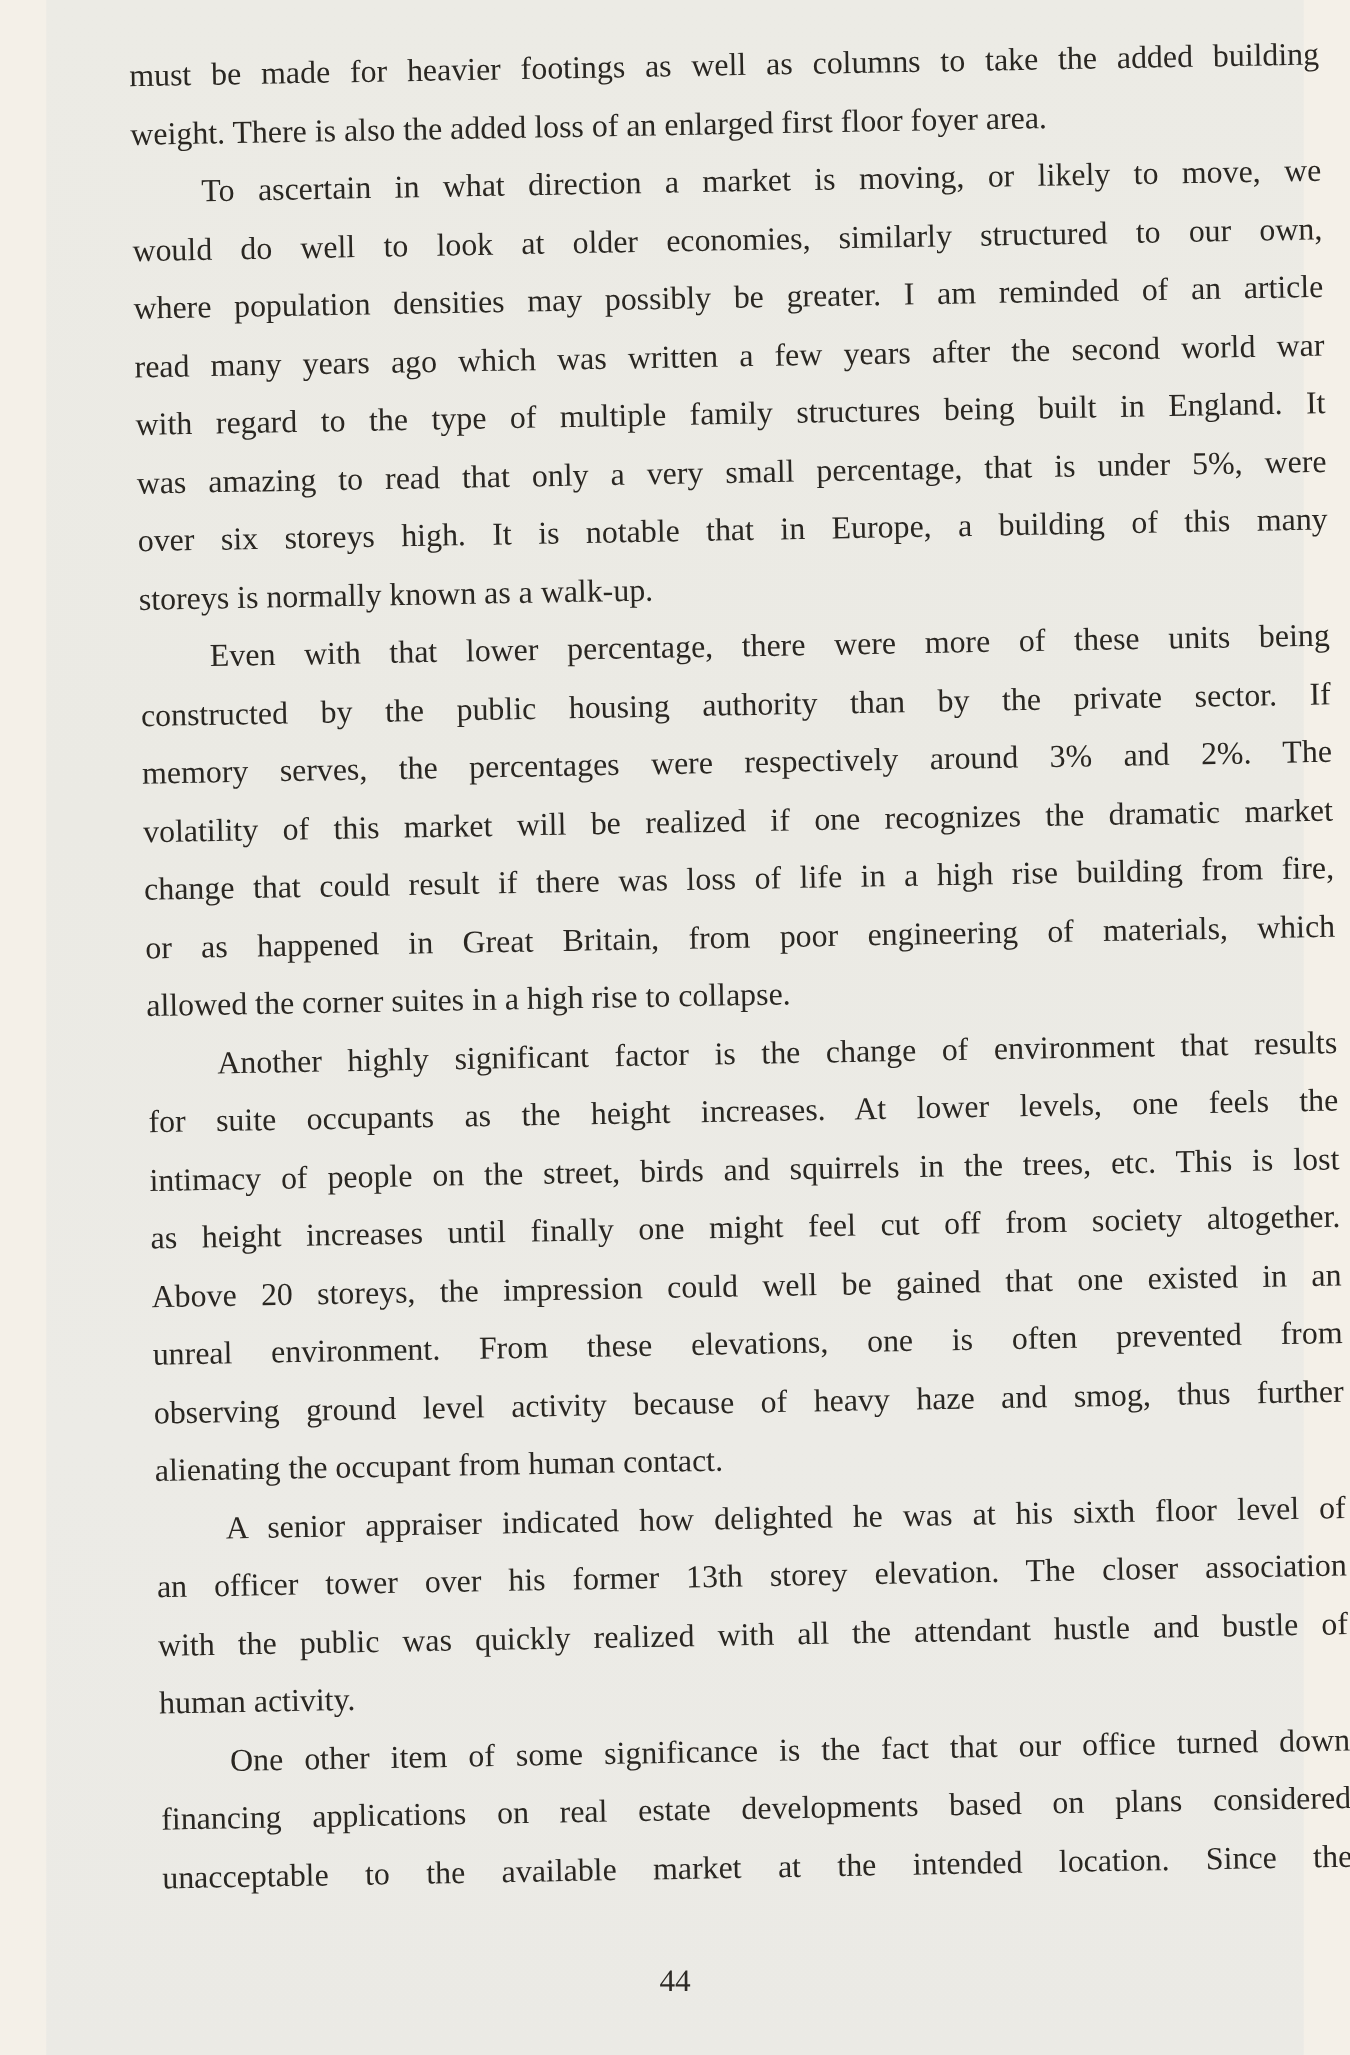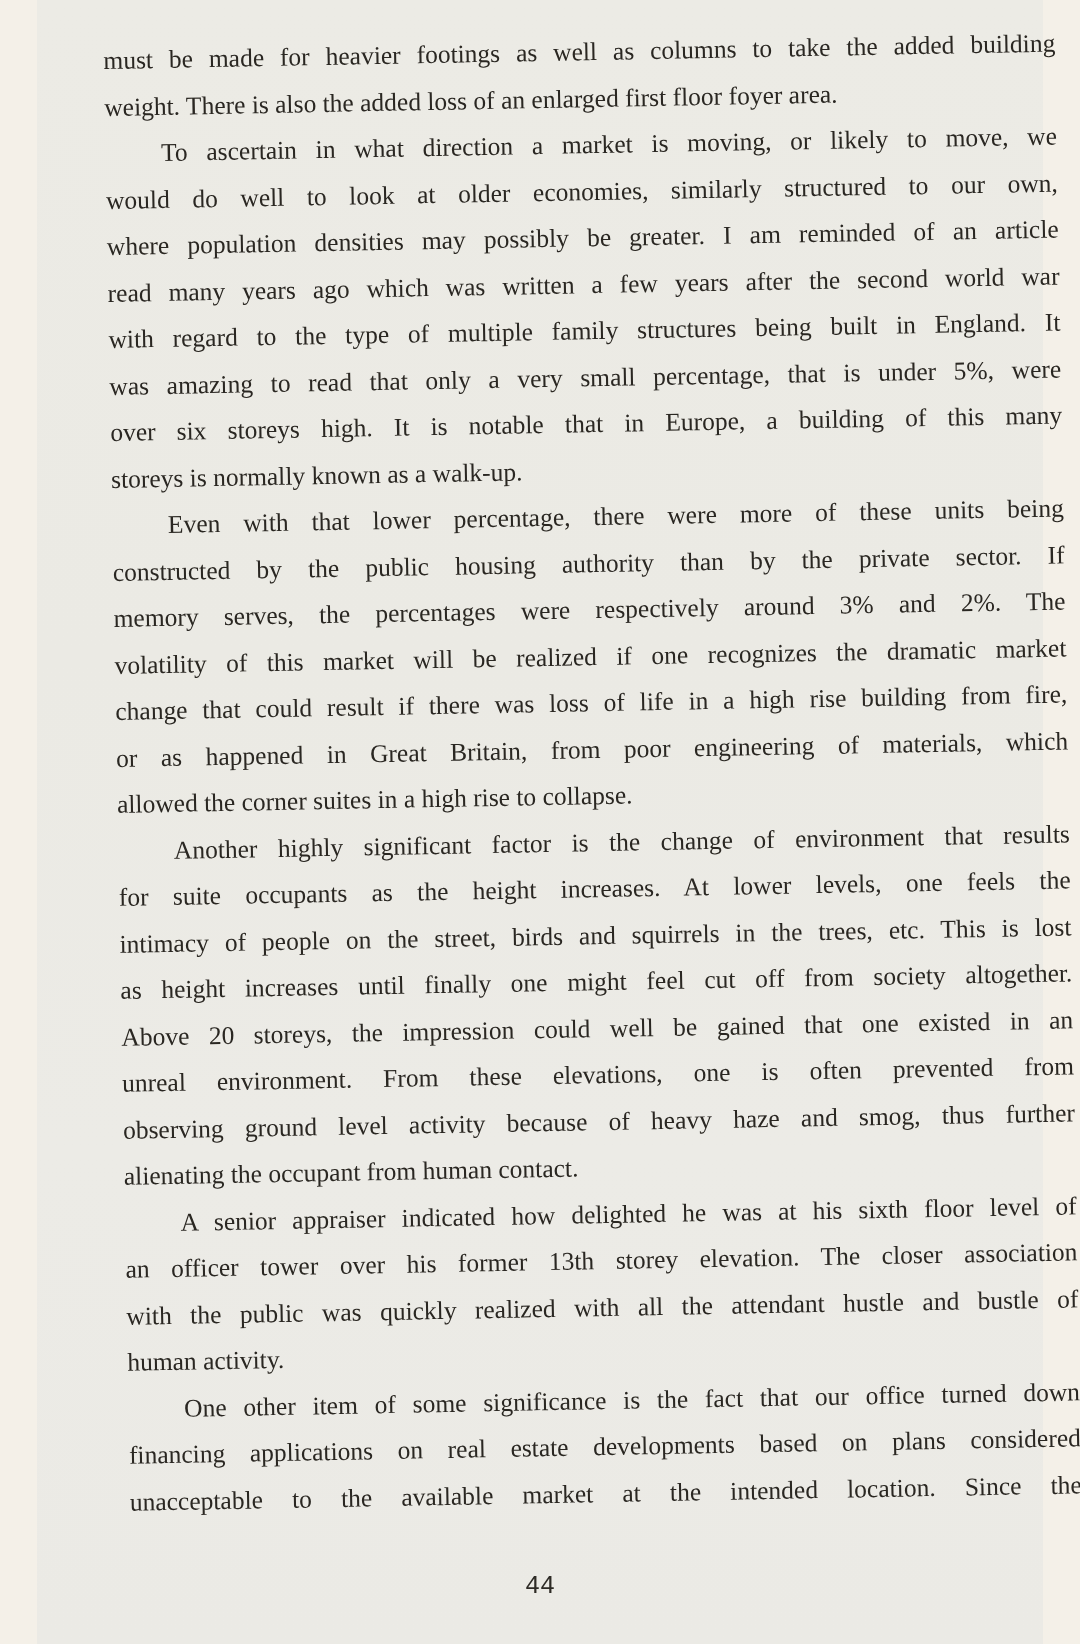--- a/index.html
+++ b/index.html
@@ -45,21 +45,21 @@
     }
     .line.indent {
       padding-left: 56px;
     }
     .page-number {
       position: absolute;
       left: 0;
       width: 1006px;
       top: 1572px;
       text-align: center;
-      font-family: Liberation Mono, monospace;
+      font-family: Liberation Serif, serif;
       font-size: 25px;
       color: #2e2b26;
     }
   </style>
 </head>
 <body>
 
 <div class="page">
   <div class="text-block" id="text-block">
       <span class="line">must be made for heavier footings as well as columns to take the added building</span>

